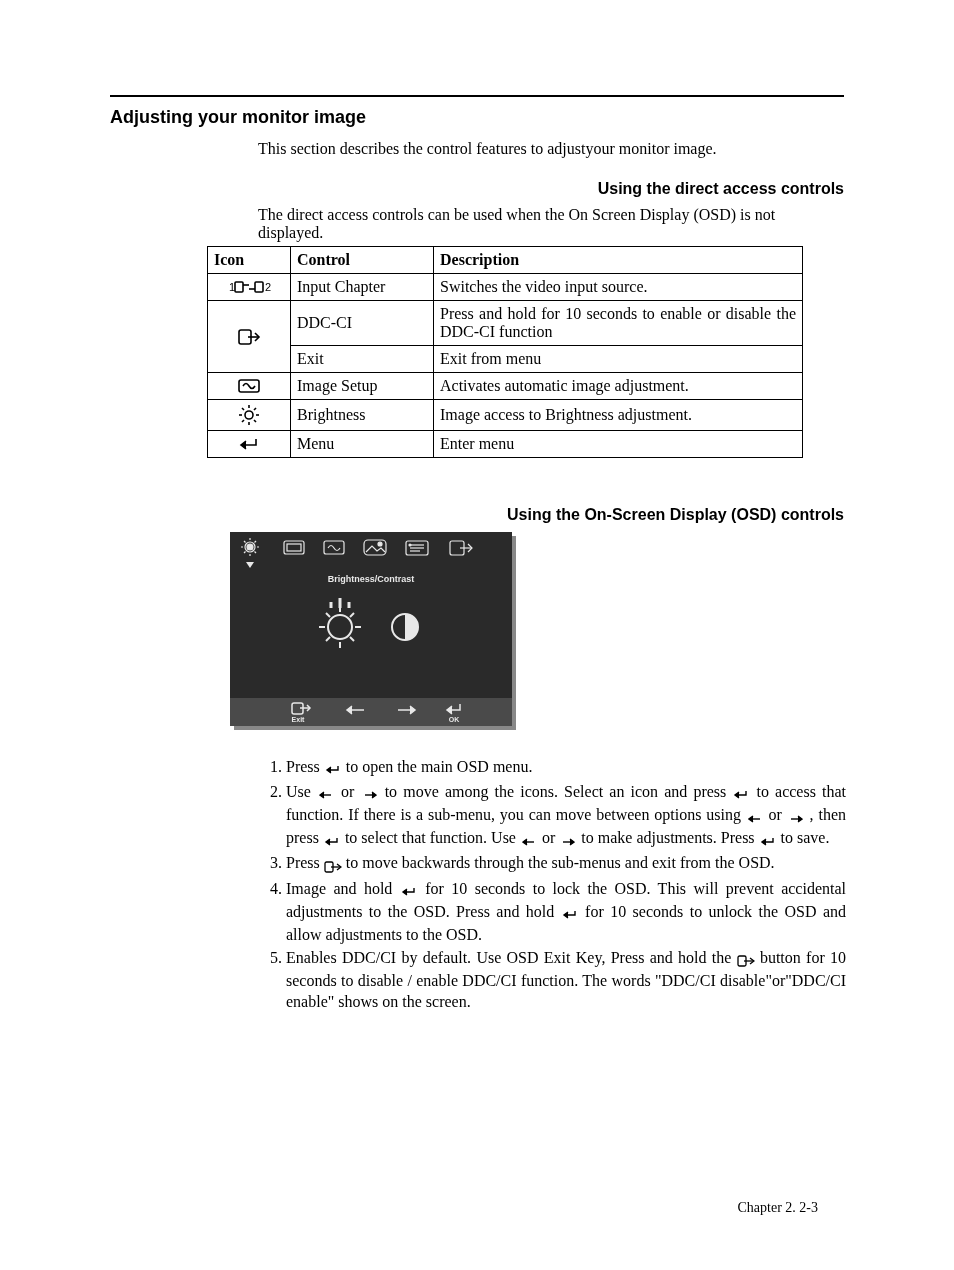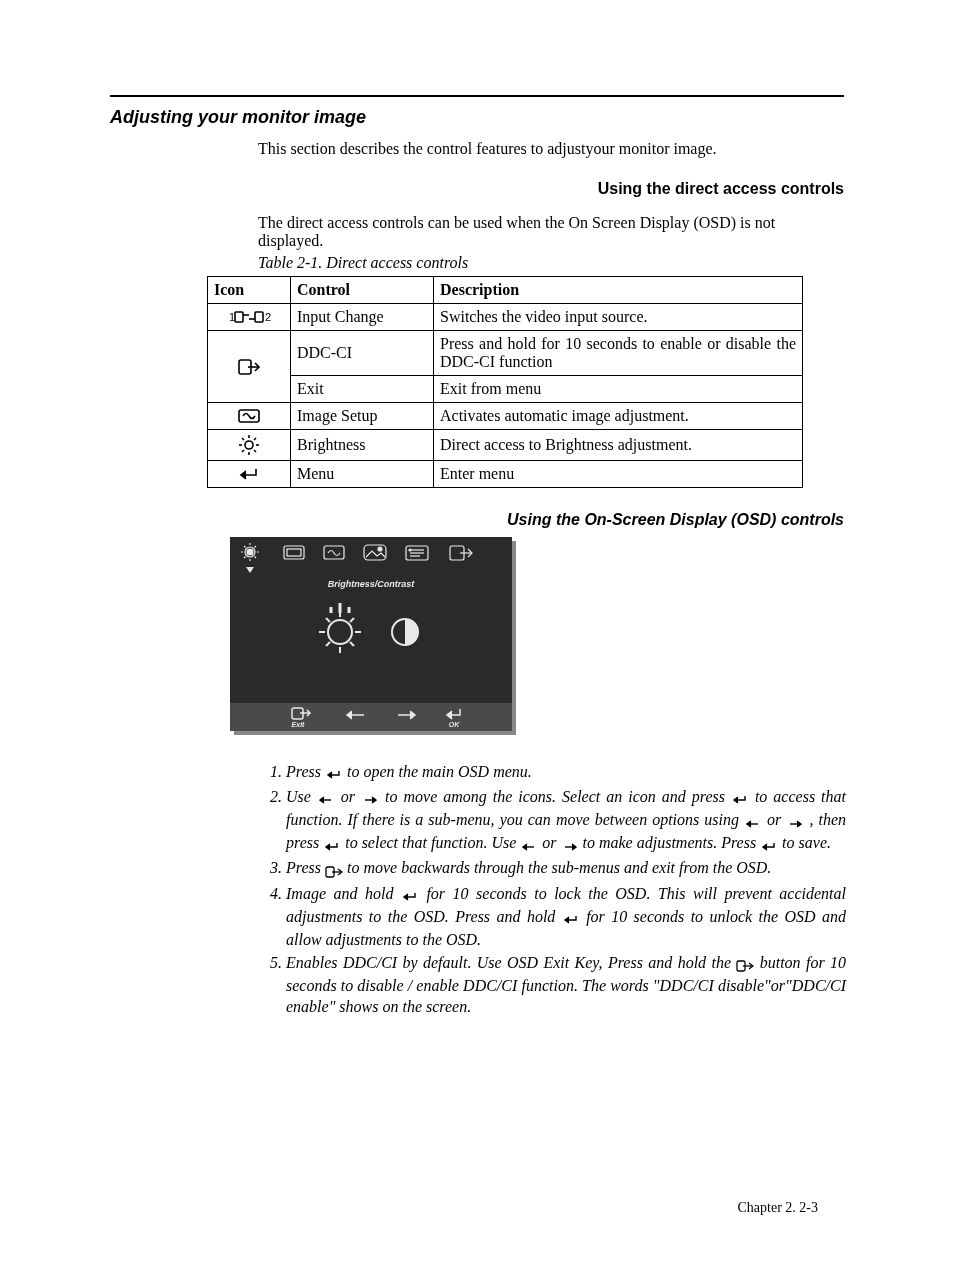--- a/index.html
+++ b/index.html
@@ -19,35 +19,34 @@
   }
   .rule {
     border-top: 2px solid #000;
     margin: 0 0 10px 0;
   }
   h1.section-heading {
     font-family: Arial, Helvetica, sans-serif;
     font-weight: bold;
     font-size: 18px;
     margin: 0 0 12px 0;
-    font-style: italic;
   }
   .intro {
     margin: 0 0 22px 148px;
     font-size: 16px;
   }
   h2.sub-heading {
     font-family: Arial, Helvetica, sans-serif;
     font-weight: bold;
     font-size: 16px;
     margin: 0 0 8px 96px;
     text-align: right;
   }
   .sub-intro {
-    margin: 16px 0 4px 148px;
+    margin: 8px 0 4px 148px;
     font-size: 16px;
   }
   .table-caption {
     font-style: italic;
     font-size: 16px;
     margin: 0 0 4px 148px;
   }
   table.controls {
     border-collapse: collapse;
     margin-left: 97px;
@@ -68,22 +67,21 @@
     width: 70px;
   }
   table.controls .control-cell {
     width: 130px;
   }
   table.controls svg {
     display: block;
     margin: auto;
   }
   .osd-section {
-    margin-top: 23px;
-    font-style: italic;
+    margin-top: 48px;
   }
   .osd-intro {
     margin: 6px 0 18px 120px;
     font-size: 16px;
   }
   .osd-image-wrap {
     margin: 0 0 22px 120px;
   }
   .instructions-lead {
     margin-left: 150px;
@@ -121,21 +119,20 @@
 <body>
 
 <div class="page">
   <div class="rule"></div>
 
   <h1 class="section-heading">Adjusting your monitor image</h1>
   <p class="intro">This section describes the control features to adjustyour monitor image.</p>
 
   <h2 class="sub-heading">Using the direct access controls</h2>
   <p class="sub-intro">The direct access controls can be used when the On Screen Display (OSD) is not displayed.</p>
-  <p class="table-caption">Table 2-1. Direct access controls</p>
 
   <table class="controls">
     <thead>
       <tr>
         <th>Icon</th>
         <th>Control</th>
         <th>Description</th>
       </tr>
     </thead>
     <tbody>
@@ -145,21 +142,21 @@
             <g stroke="#000" stroke-width="1.6" fill="none">
               <text x="4" y="13" font-size="11" font-family="Arial" fill="#000" stroke="none">1</text>
               <rect x="10" y="4" width="8" height="10" rx="1"></rect>
               <line x1="18" y1="7" x2="24" y2="7"></line>
               <line x1="24" y1="11" x2="30" y2="11"></line>
               <rect x="30" y="4" width="8" height="10" rx="1"></rect>
               <text x="40" y="13" font-size="11" font-family="Arial" fill="#000" stroke="none">2</text>
             </g>
           </svg>
         </td>
-        <td class="control-cell">Input Change</td>
+        <td class="control-cell">Input Chapter</td>
         <td>Switches the video input source.</td>
       </tr>
       <tr>
         <td class="icon-cell" rowspan="2">
           <svg width="26" height="20" viewBox="0 0 26 20">
             <g stroke="#000" stroke-width="1.6" fill="none">
               <rect x="3" y="3" width="12" height="14" rx="2"></rect>
               <line x1="12" y1="10" x2="22" y2="10"></line>
               <polyline points="19,6 23,10 19,14"></polyline>
             </g>
@@ -194,21 +191,21 @@
               <line x1="1" y1="11" x2="4" y2="11"></line>
               <line x1="18" y1="11" x2="21" y2="11"></line>
               <line x1="4" y1="4" x2="6" y2="6"></line>
               <line x1="16" y1="16" x2="18" y2="18"></line>
               <line x1="4" y1="18" x2="6" y2="16"></line>
               <line x1="16" y1="6" x2="18" y2="4"></line>
             </g>
           </svg>
         </td>
         <td class="control-cell">Brightness</td>
-        <td>Direct access to Brightness adjustment.</td>
+        <td>Image access to Brightness adjustment.</td>
       </tr>
       <tr>
         <td class="icon-cell">
           <svg width="22" height="14" viewBox="0 0 22 14">
             <g stroke="#000" stroke-width="1.6" fill="none">
               <polyline points="18,2 18,8 4,8"></polyline>
               <polyline points="8,4 3,8 8,12" fill="#000"></polyline>
             </g>
           </svg>
         </td>

